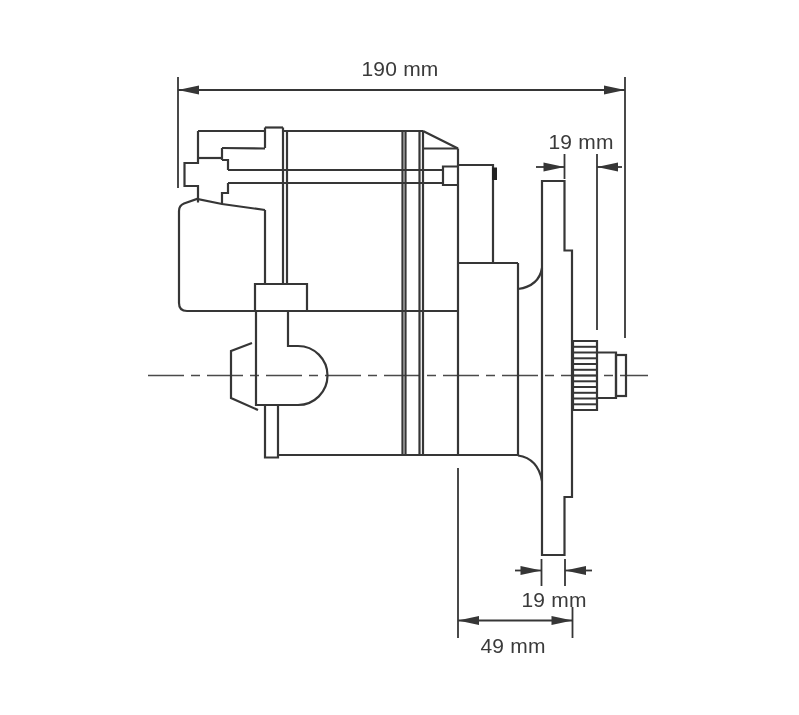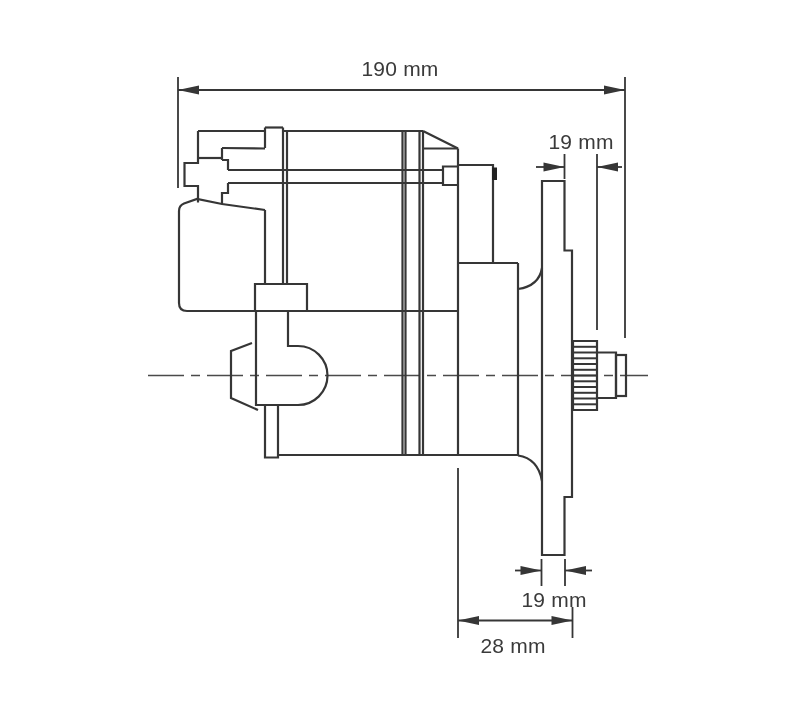--- a/index.html
+++ b/index.html
@@ -159,15 +159,15 @@
       <polygon class="arrow" points="572.5,620.5 551.5,616 551.5,625"></polygon>
     </g>
   </svg>
 
   <div class="dim-label" style="left:400px; top:58px;">190 mm</div>
 
   <div class="dim-label" style="left:581px; top:131px;">19 mm</div>
 
   <div class="dim-label" style="left:554px; top:589px;">19 mm</div>
 
-  <div class="dim-label" style="left:513px; top:635px;">28 mm</div>
+  <div class="dim-label" style="left:513px; top:635px;">49 mm</div>
 
 </div>
 
 </body></html>

